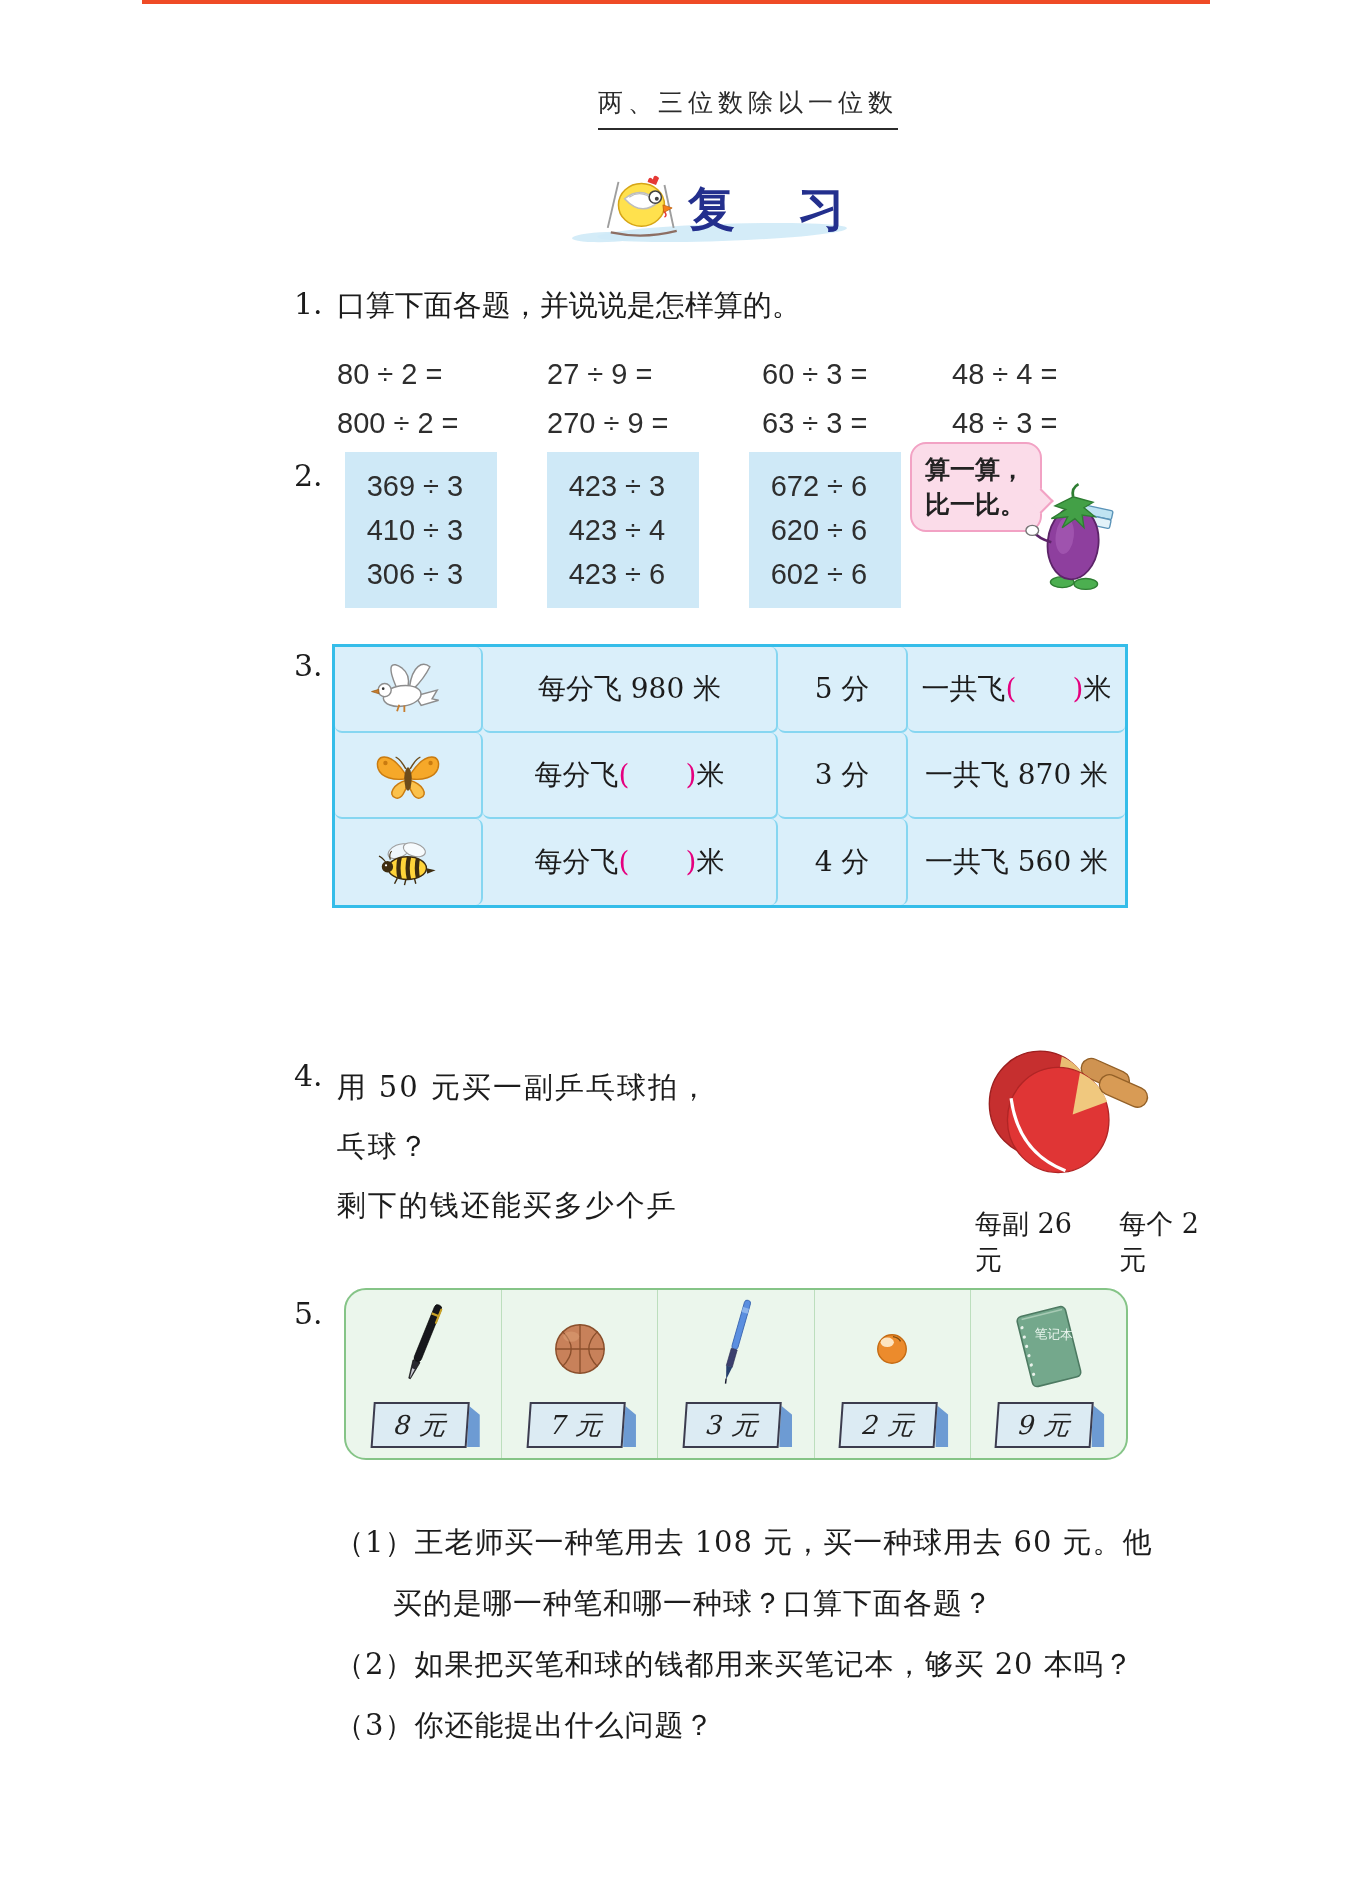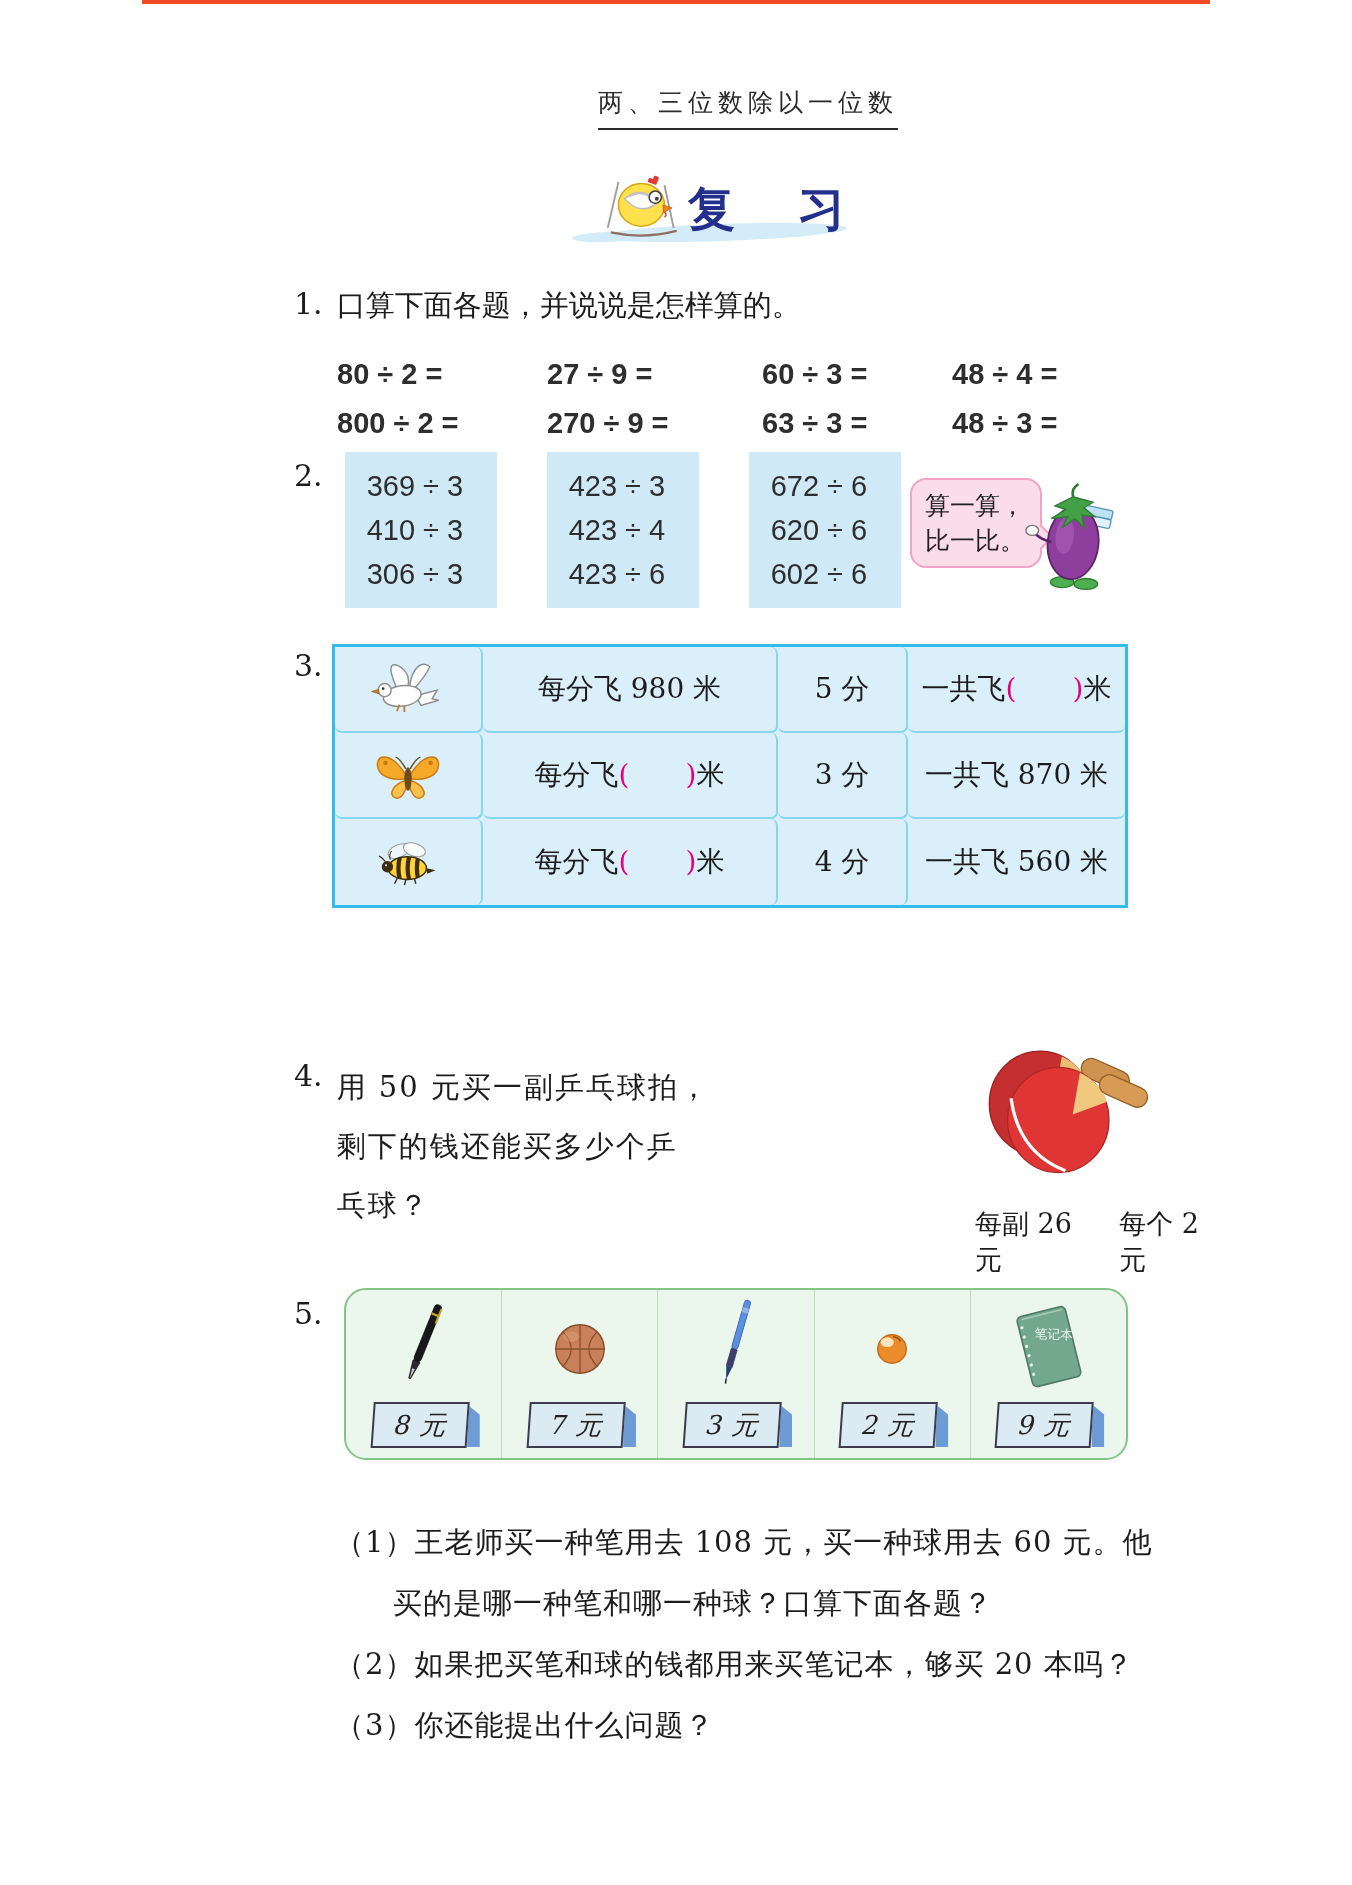--- a/index.html
+++ b/index.html
@@ -26,32 +26,32 @@
   .title-icon { position:absolute; left:455px; top:-4px; }
   .title-text { position:absolute; left:546px; top:6px; font-size:47px; font-weight:bold;
     color:#232f8d; letter-spacing:8px; }
 
   .ex-num { font-size:30px; }
 
   
   .ex1 { position:absolute; left:152px; top:286px; }
   .ex1-head { display:flex; gap:14px; font-size:29px; }
   .ex1-rows { margin:24px 0 0 43px; font-family:"Liberation Sans","DejaVu Sans",sans-serif; font-size:29px; color:#2e2e2e; }
-  .ex1-row { display:grid; grid-template-columns:210px 215px 190px auto; height:49px; align-items:center;font-weight:bold; }
+  .ex1-row { display:grid; grid-template-columns:210px 215px 190px auto; height:49px; align-items:center; }
 
   
   .ex2 { position:absolute; left:152px; top:452px; display:flex; }
   .ex2 .ex-num { margin:6px 22px 0 0; }
   .ex2-boxes { display:flex; gap:50px; }
   .bluebox { background:#cfe9f7; padding:12px 0 12px 22px; width:152px;
     font-family:"Liberation Sans","DejaVu Sans",sans-serif; font-size:29px; color:#2e2e2e; line-height:44px; }
 
-  .bubble { position:absolute; left:768px; top:478px; width:132px;
+  .bubble { position:absolute; left:768px; top:442px; width:132px;
     background:#fbdce9; border:2.5px solid #f2a2c4; border-radius:16px;
-    padding:8px 0 8px 13px; font-size:25px; line-height:35px; color:#222; }
+    padding:8px 0 8px 13px; font-size:25px; line-height:35px; color:#222;font-weight:bold; }
   .bubble::after { content:""; position:absolute; right:-10px; top:48px; width:16px; height:16px;
     background:#fbdce9; border-right:2.5px solid #f2a2c4; border-top:2.5px solid #f2a2c4;
     transform:rotate(45deg); }
   .eggplant { position:absolute; left:882px; top:466px; }
 
   
   .ex3-num { position:absolute; left:152px; top:648px; }
   .t3 { position:absolute; left:190px; top:644px; width:796px;
     border:3px solid #35bde9; background:#daeffa;
     display:grid; grid-template-columns:148px 295px 130px 1fr; grid-auto-rows:86px; }
@@ -270,22 +270,22 @@
     </div>
     <div class="cell last-col last-row">
       <span>一共飞 560 米</span>
     </div>
   </div>
 
   <div class="ex4">
     <span class="ex-num">4.</span>
     <div class="ex4-lines">
       <div>用 50 元买一副乒乓球拍，</div>
+      <div>乓球？</div>
       <div>剩下的钱还能买多少个乒</div>
-      <div>乓球？</div>
     </div>
   </div>
 
   <div class="paddles">
     <svg viewBox="0 0 220 160" width="200" height="145">
       <g>
         <ellipse cx="88" cy="68" rx="56" ry="58" fill="#c62f2f" stroke="#9c1f1f" stroke-width="1.5"></ellipse>
         <path d="M112 16 A56 58 0 0 1 142 48 L104 62 Z" fill="#e9bd72"></path>
         <g transform="rotate(24 160 36)">
             <rect x="132" y="25" width="56" height="22" rx="11" fill="#cf9351" stroke="#936027" stroke-width="1.5"></rect>

